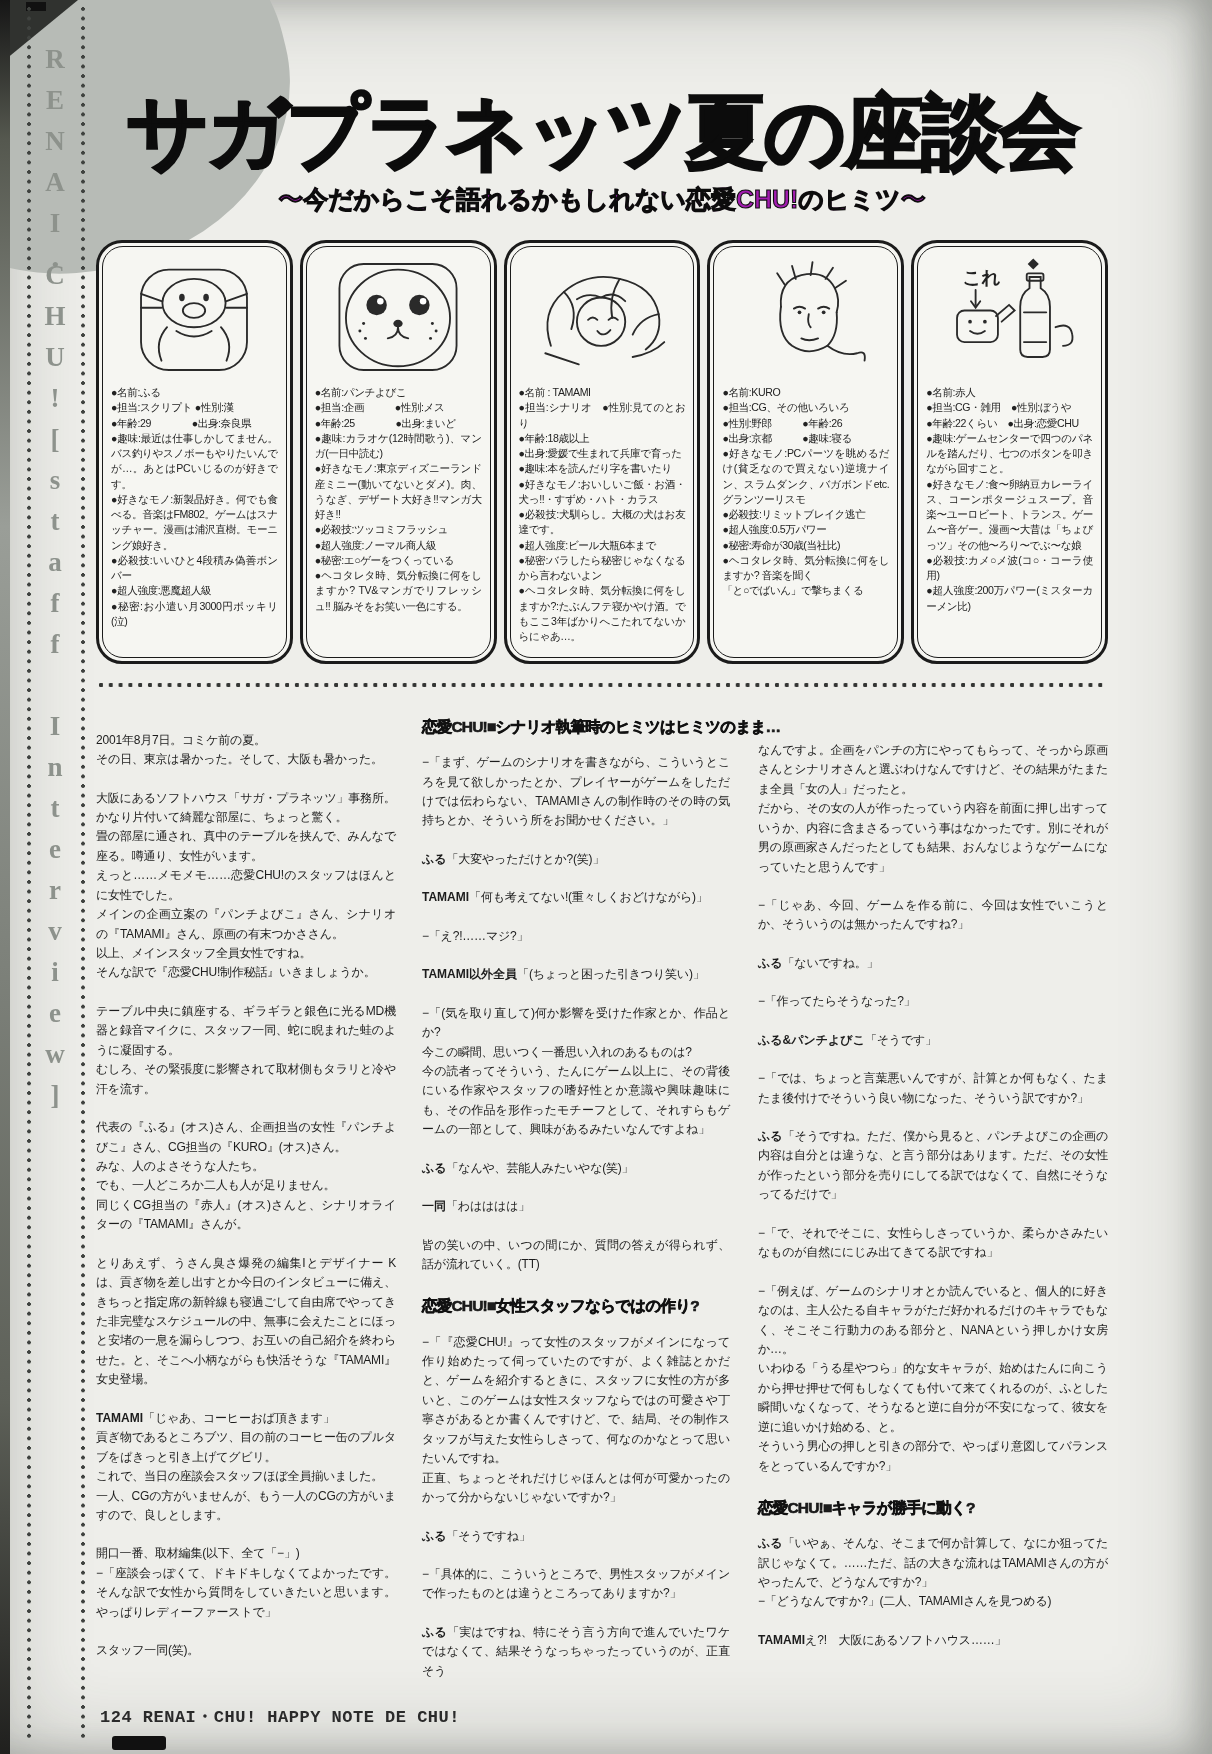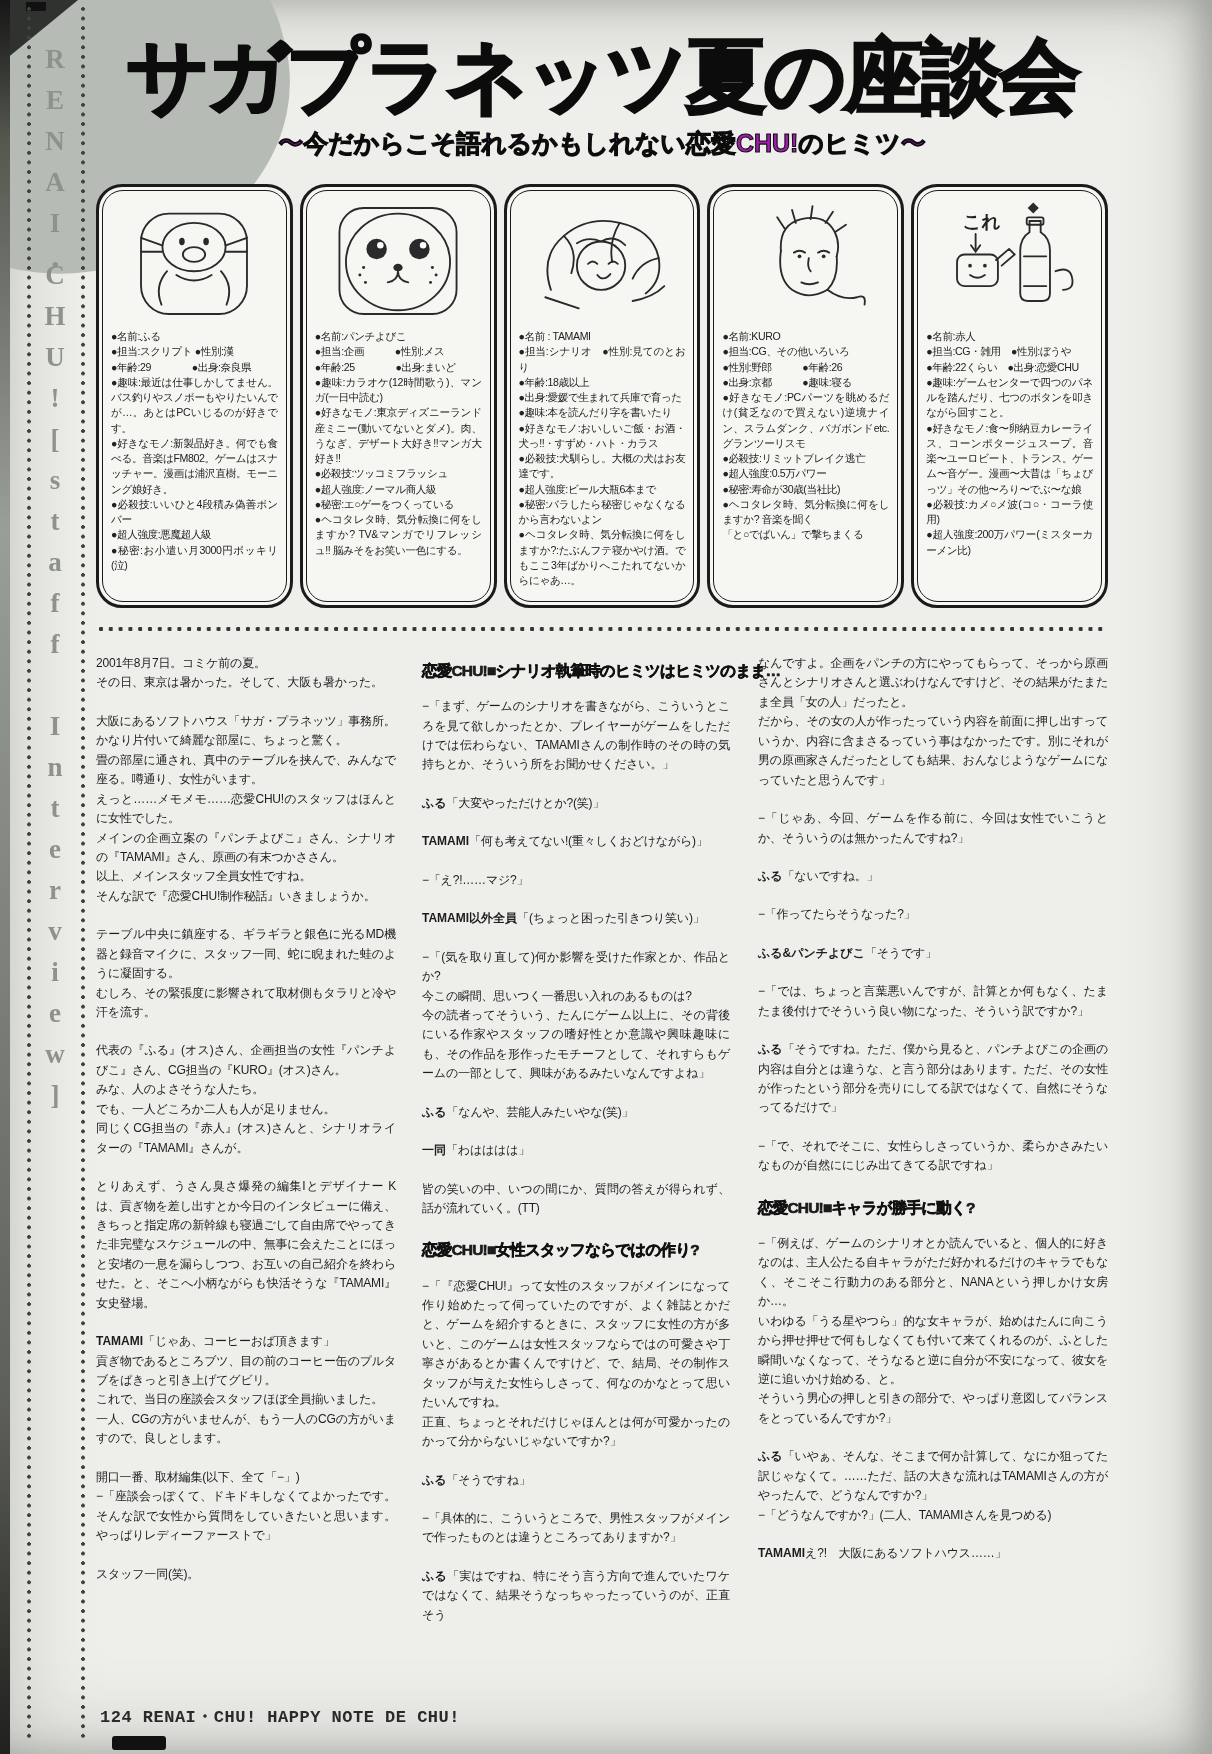--- a/index.html
+++ b/index.html
@@ -22,40 +22,40 @@
          background-image:radial-gradient(circle at 3px 3px,#3f423f 1.7px,transparent 2.1px);
          background-size:6px 9.6px;background-repeat:repeat-y;}
   .vdots.left{left:2px;} .vdots.right{right:0px;}
   .vtext{position:absolute;left:50%;transform:translateX(-50%);top:44px;
          writing-mode:vertical-rl;text-orientation:upright;
          font-family:"Liberation Serif","DejaVu Serif",serif;font-weight:700;
          font-size:27px;letter-spacing:11px;color:#8d928c;white-space:nowrap;}
 
   
   .content{position:absolute;left:96px;top:0;width:1012px;z-index:2;}
-  .title{margin:34px 0 0;text-align:center;font-size:81px;line-height:1.05;font-weight:900;
+  .title{margin:90px 0 0;text-align:center;font-size:81px;line-height:1.05;font-weight:900;
          letter-spacing:-3px;color:#0c0c0c;-webkit-text-stroke:2.5px #0c0c0c;white-space:nowrap;}
   .subtitle{margin:8px 0 0;text-align:center;font-size:25px;font-weight:900;
             -webkit-text-stroke:1.1px #0c0c0c;letter-spacing:0;color:#a21caf;white-space:nowrap;}
 
   
   .cards{display:flex;gap:7px;margin-top:24px;}
   .card{flex:1 1 0;height:424px;border:3px solid #1b1b1b;border-radius:26px;padding:3px;background:#f6f6f2;box-sizing:border-box;}
   .card-inner{height:100%;border:1.5px solid #1b1b1b;border-radius:21px;padding:6px 8px 4px;box-sizing:border-box;overflow:hidden;}
   .illo{height:128px;display:flex;align-items:center;justify-content:center;margin-bottom:4px;}
   .illo svg{width:158px;height:124px;}
   .cline{font-size:10.6px;line-height:1.44;letter-spacing:-.4px;color:#222;text-align:justify;}
 
   
   .dotline{height:6px;margin:18px 2px 0;
            background-image:radial-gradient(circle at 3px 3px,#343634 2px,transparent 2.4px);
            background-size:9.8px 6px;background-repeat:repeat-x;}
 
   
-  .columns{display:flex;margin-top:22px;align-items:flex-start;}
+  .columns{display:flex;margin-top:22px;align-items:center;}
   .col{box-sizing:border-box;}
   .colL{width:300px;margin-right:26px;}
   .colM{width:308px;margin-right:28px;}
   .colR{width:350px;}
   .blk{margin:0 0 19px;font-size:12px;line-height:1.62;letter-spacing:-.2px;text-align:justify;color:#1c1c1c;}
   .blk .sp{font-weight:900;letter-spacing:0;}
   .blk .tx{white-space:pre-line;}
   .blk.hd{font-size:15.5px;font-weight:700;letter-spacing:-.8px;margin:4px 0 14px;white-space:nowrap;
           -webkit-text-stroke:.6px #111;}
   .blk.hd .tx{white-space:nowrap;}
@@ -295,24 +295,24 @@
 
       <p class="blk"><b class="sp"></b><span class="tx">なんですよ。企画をパンチの方にやってもらって、そっから原画さんとシナリオさんと選ぶわけなんですけど、その結果がたまたま全員「女の人」だったと。
 だから、その女の人が作ったっていう内容を前面に押し出すっていうか、内容に含まさるっていう事はなかったです。別にそれが男の原画家さんだったとしても結果、おんなじようなゲームになっていたと思うんです」</span></p>
           <p class="blk"><b class="sp"></b><span class="tx">−「じゃあ、今回、ゲームを作る前に、今回は女性でいこうとか、そういうのは無かったんですね?」</span></p>
           <p class="blk"><b class="sp">ふる</b><span class="tx">「ないですね。」</span></p>
           <p class="blk"><b class="sp"></b><span class="tx">−「作ってたらそうなった?」</span></p>
           <p class="blk"><b class="sp">ふる&amp;パンチよびこ</b><span class="tx">「そうです」</span></p>
           <p class="blk"><b class="sp"></b><span class="tx">−「では、ちょっと言葉悪いんですが、計算とか何もなく、たまたま後付けでそういう良い物になった、そういう訳ですか?」</span></p>
           <p class="blk"><b class="sp">ふる</b><span class="tx">「そうですね。ただ、僕から見ると、パンチよびこの企画の内容は自分とは違うな、と言う部分はあります。ただ、その女性が作ったという部分を売りにしてる訳ではなくて、自然にそうなってるだけで」</span></p>
           <p class="blk"><b class="sp"></b><span class="tx">−「で、それでそこに、女性らしさっていうか、柔らかさみたいなものが自然ににじみ出てきてる訳ですね」</span></p>
-          <p class="blk hd"><b class="sp"></b><span class="tx">恋愛CHU!■キャラが勝手に動く?</span></p>
           <p class="blk"><b class="sp"></b><span class="tx">−「例えば、ゲームのシナリオとか読んでいると、個人的に好きなのは、主人公たる自キャラがただ好かれるだけのキャラでもなく、そこそこ行動力のある部分と、NANAという押しかけ女房か…。
 いわゆる「うる星やつら」的な女キャラが、始めはたんに向こうから押せ押せで何もしなくても付いて来てくれるのが、ふとした瞬間いなくなって、そうなると逆に自分が不安になって、彼女を逆に追いかけ始める、と。
 そういう男心の押しと引きの部分で、やっぱり意図してバランスをとっているんですか?」</span></p>
+          <p class="blk hd"><b class="sp"></b><span class="tx">恋愛CHU!■キャラが勝手に動く?</span></p>
           <p class="blk"><b class="sp">ふる</b><span class="tx">「いやぁ、そんな、そこまで何か計算して、なにか狙ってた訳じゃなくて。……ただ、話の大きな流れはTAMAMIさんの方がやったんで、どうなんですか?」
 −「どうなんですか?」(二人、TAMAMIさんを見つめる)</span></p>
           <p class="blk"><b class="sp">TAMAMI</b><span class="tx">え?!　大阪にあるソフトハウス……」</span></p>
         </div>
     </div>
   </div>
 
   <div class="footer">124 RENAI・CHU! HAPPY NOTE DE CHU!</div>
   <div class="footer-mark"></div>
 </div>

